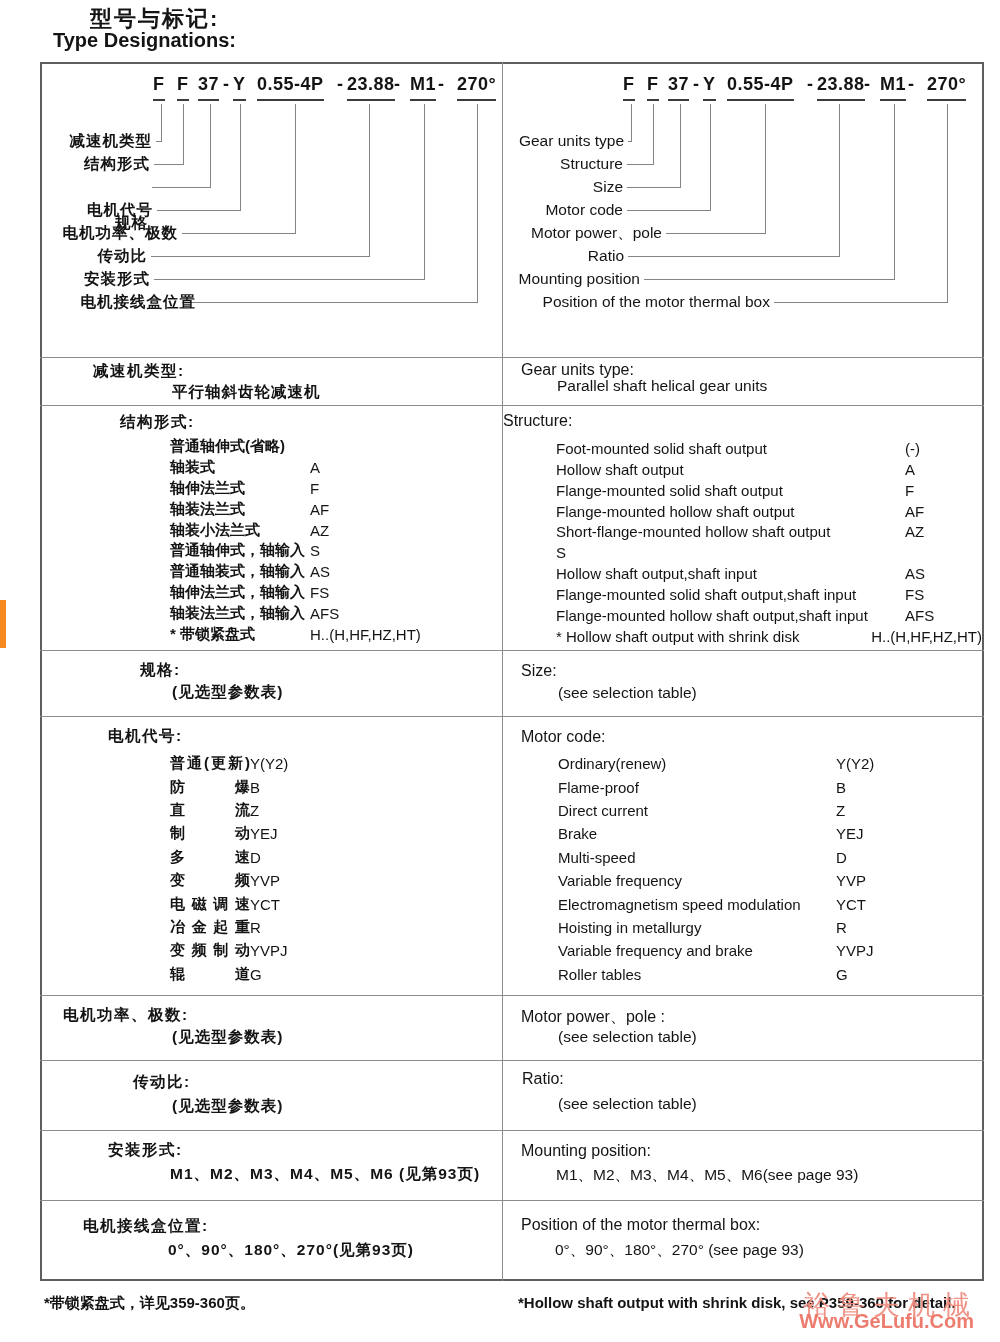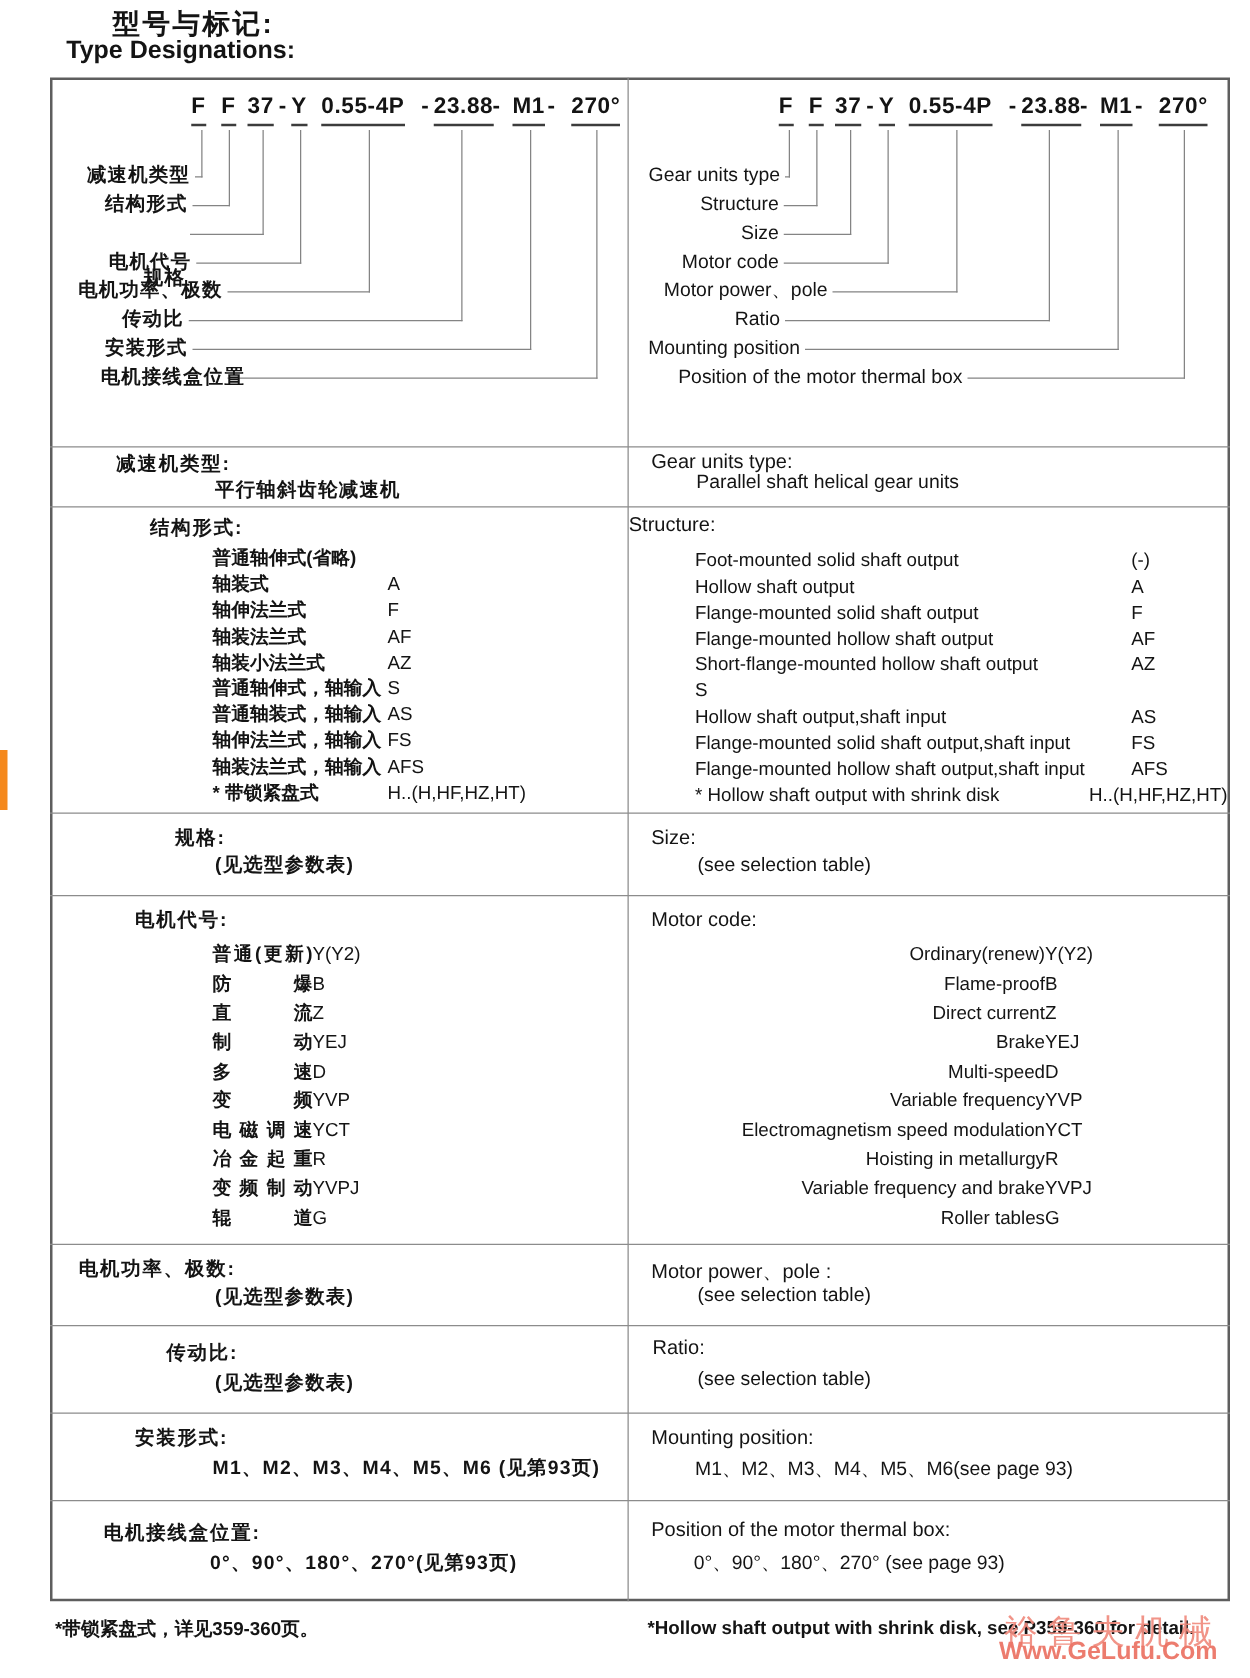--- a/index.html
+++ b/index.html
@@ -32,21 +32,21 @@
   .li{display:flex;align-items:center;font-size:15px;}
   .li .code{white-space:nowrap;}
   .s-cn .li{height:20.9px;}
   .s-cn .lbl{flex:0 1 140px;font-weight:bold;white-space:nowrap;}
   .s-cn .code{font-weight:normal;}
   .s-en .li{height:20.9px;align-items:flex-end;}
   .s-en .lbl{flex:0 1 349px;white-space:nowrap;overflow:hidden;}
   .m-cn .li{height:23.4px;}
   .m-cn .lbl{flex:0 0 80px;font-weight:bold;text-align-last:justify;}
   .m-en .li{height:23.4px;}
-  .m-en .lbl{flex:0 0 278px;text-align:right;}
+  .m-en .lbl{flex:0 0 278px;}
   
   .foot{position:absolute;top:1294px;font-size:15px;font-weight:bold;white-space:nowrap;}
   .wm1{position:absolute;top:1287px;right:22px;font-family:"DejaVu Serif",serif;font-size:27px;
        letter-spacing:8px;white-space:nowrap;opacity:.92;}
   .wm2{position:absolute;top:1310px;right:26px;font-size:20px;font-weight:bold;white-space:nowrap;opacity:.95;}
 </style>
 </head>
 <body>
 
 <div id="page">

